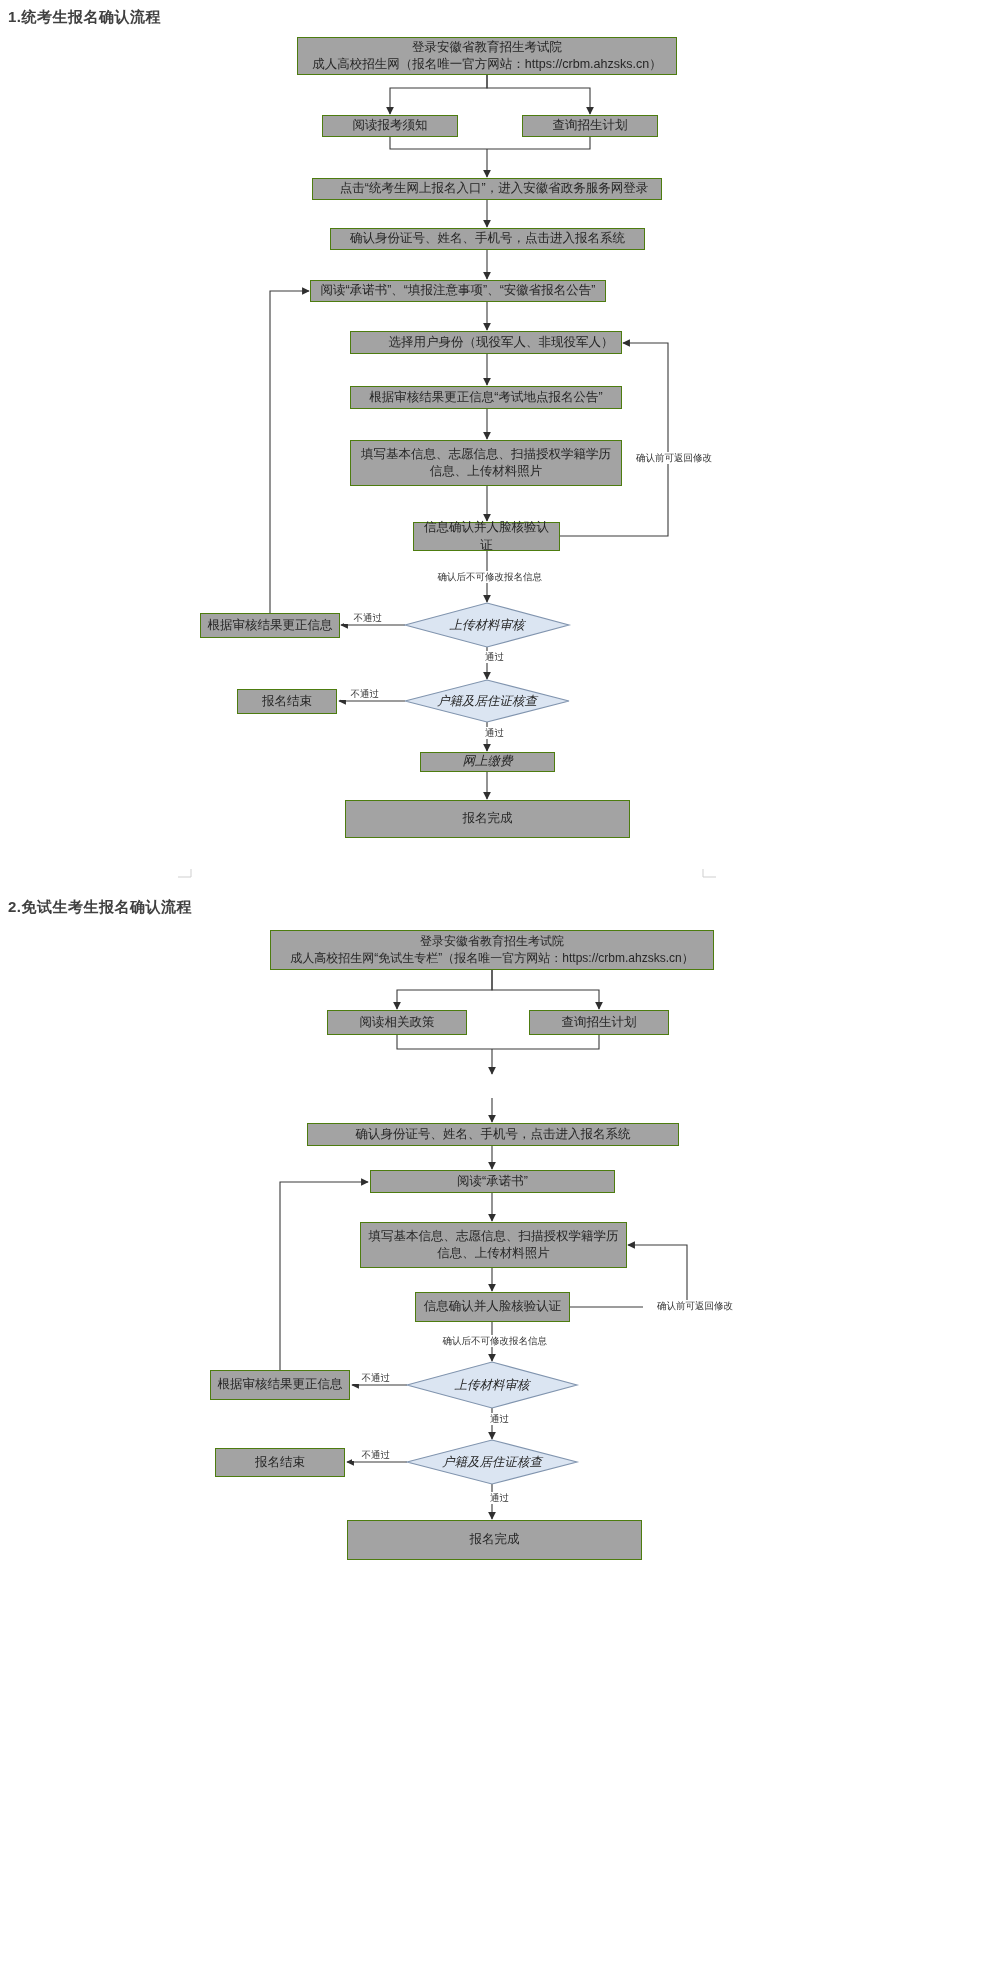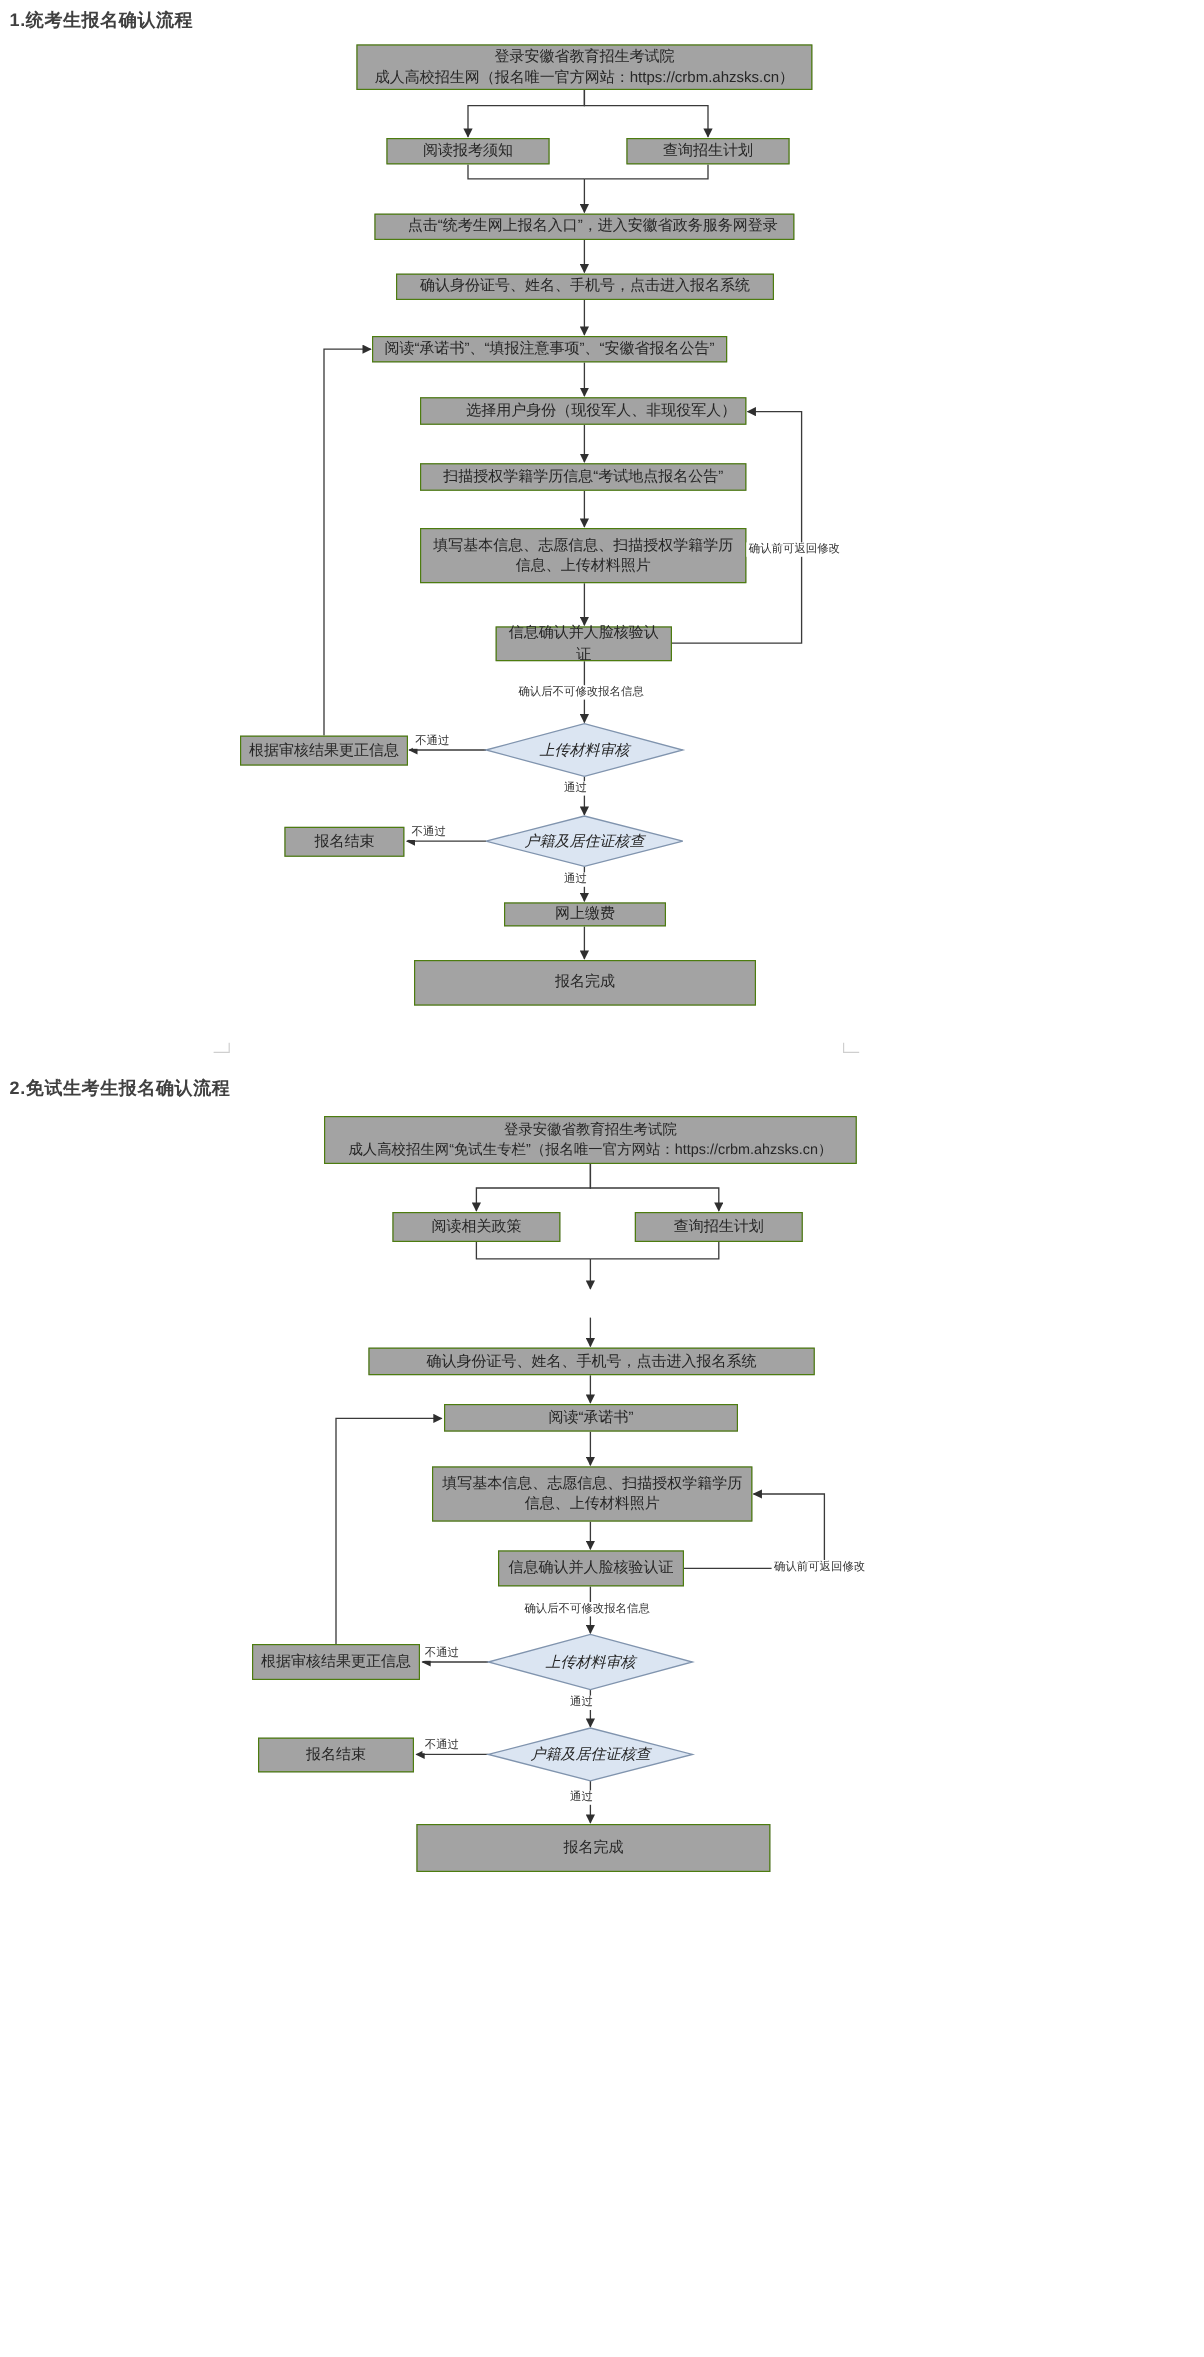--- a/index.html
+++ b/index.html
@@ -21,21 +21,21 @@
     display:flex; align-items:center; justify-content:center;
     text-align:center; white-space:pre-line; padding:1px 6px;
   }
   .node-sm-text { font-size:12px; }
   .diamond-label {
     position:absolute; display:flex; align-items:center; justify-content:center;
     font-size:12.5px; color:#262626; text-align:center;font-style:italic;
   }
   .edge-label {
     position:absolute; font-size:9.5px; line-height:1.25; color:#333333;
-    background:#ffffff; text-align:left; padding:0 2px;
+    background:#ffffff; text-align:right; padding:0 2px;
   }
 </style>
 </head>
 <body>
 
 <div class="canvas">
 
   <svg class="wires" width="1003" height="1964" viewBox="0 0 1003 1964">
     <defs>
       <marker id="arr" viewBox="0 0 10 10" refX="9" refY="5" markerWidth="7" markerHeight="7" orient="auto">
@@ -104,35 +104,35 @@
   <div class="node" style="left:522px; top:115px; width:136px; height:22px;">查询招生计划</div>
 
   <div class="node" style="left:312px; top:178px; width:350px; height:22px;padding-left:20px;">点击“统考生网上报名入口”，进入安徽省政务服务网登录</div>
 
   <div class="node" style="left:330px; top:228px; width:315px; height:22px;">确认身份证号、姓名、手机号，点击进入报名系统</div>
 
   <div class="node" style="left:310px; top:280px; width:296px; height:22px;">阅读“承诺书”、“填报注意事项”、“安徽省报名公告”</div>
 
   <div class="node" style="left:350px; top:331px; width:272px; height:23px;padding-left:36px;">选择用户身份（现役军人、非现役军人）</div>
 
-  <div class="node" style="left:350px; top:386px; width:272px; height:23px;">扫描授权学籍学历信息“考试地点报名公告”</div>
+  <div class="node" style="left:350px; top:386px; width:272px; height:23px;">根据审核结果更正信息“考试地点报名公告”</div>
 
   <div class="node" style="left:350px; top:440px; width:272px; height:46px;">填写基本信息、志愿信息、扫描授权学籍学历信息、上传材料照片</div>
 
   <div class="node" style="left:413px; top:522px; width:147px; height:29px;">信息确认并人脸核验认证</div>
 
   <div class="diamond-label" style="left:417px; top:615px; width:140px; height:20px;">上传材料审核</div>
 
   <div class="node" style="left:200px; top:613px; width:140px; height:25px;">根据审核结果更正信息</div>
 
   <div class="diamond-label" style="left:412px; top:691px; width:150px; height:20px;">户籍及居住证核查</div>
 
   <div class="node" style="left:237px; top:689px; width:100px; height:25px;">报名结束</div>
 
-  <div class="node" style="left:420px; top:752px; width:135px; height:20px;">网上缴费</div>
+  <div class="node" style="left:420px; top:752px; width:135px; height:20px;font-style:italic;">网上缴费</div>
 
   <div class="node" style="left:345px; top:800px; width:285px; height:38px;">报名完成</div>
 
   <div class="edge-label" style="left:622px; top:452px; width:92px;">确认前可返回修改</div>
   <div class="edge-label" style="left:430px; top:571px; width:114px;">确认后不可修改报名信息</div>
   <div class="edge-label" style="left:344px; top:612px; width:40px;">不通过</div>
   <div class="edge-label" style="left:468px; top:651px; width:38px;">通过</div>
   <div class="edge-label" style="left:341px; top:688px; width:40px;">不通过</div>
   <div class="edge-label" style="left:468px; top:727px; width:38px;">通过</div>
 

